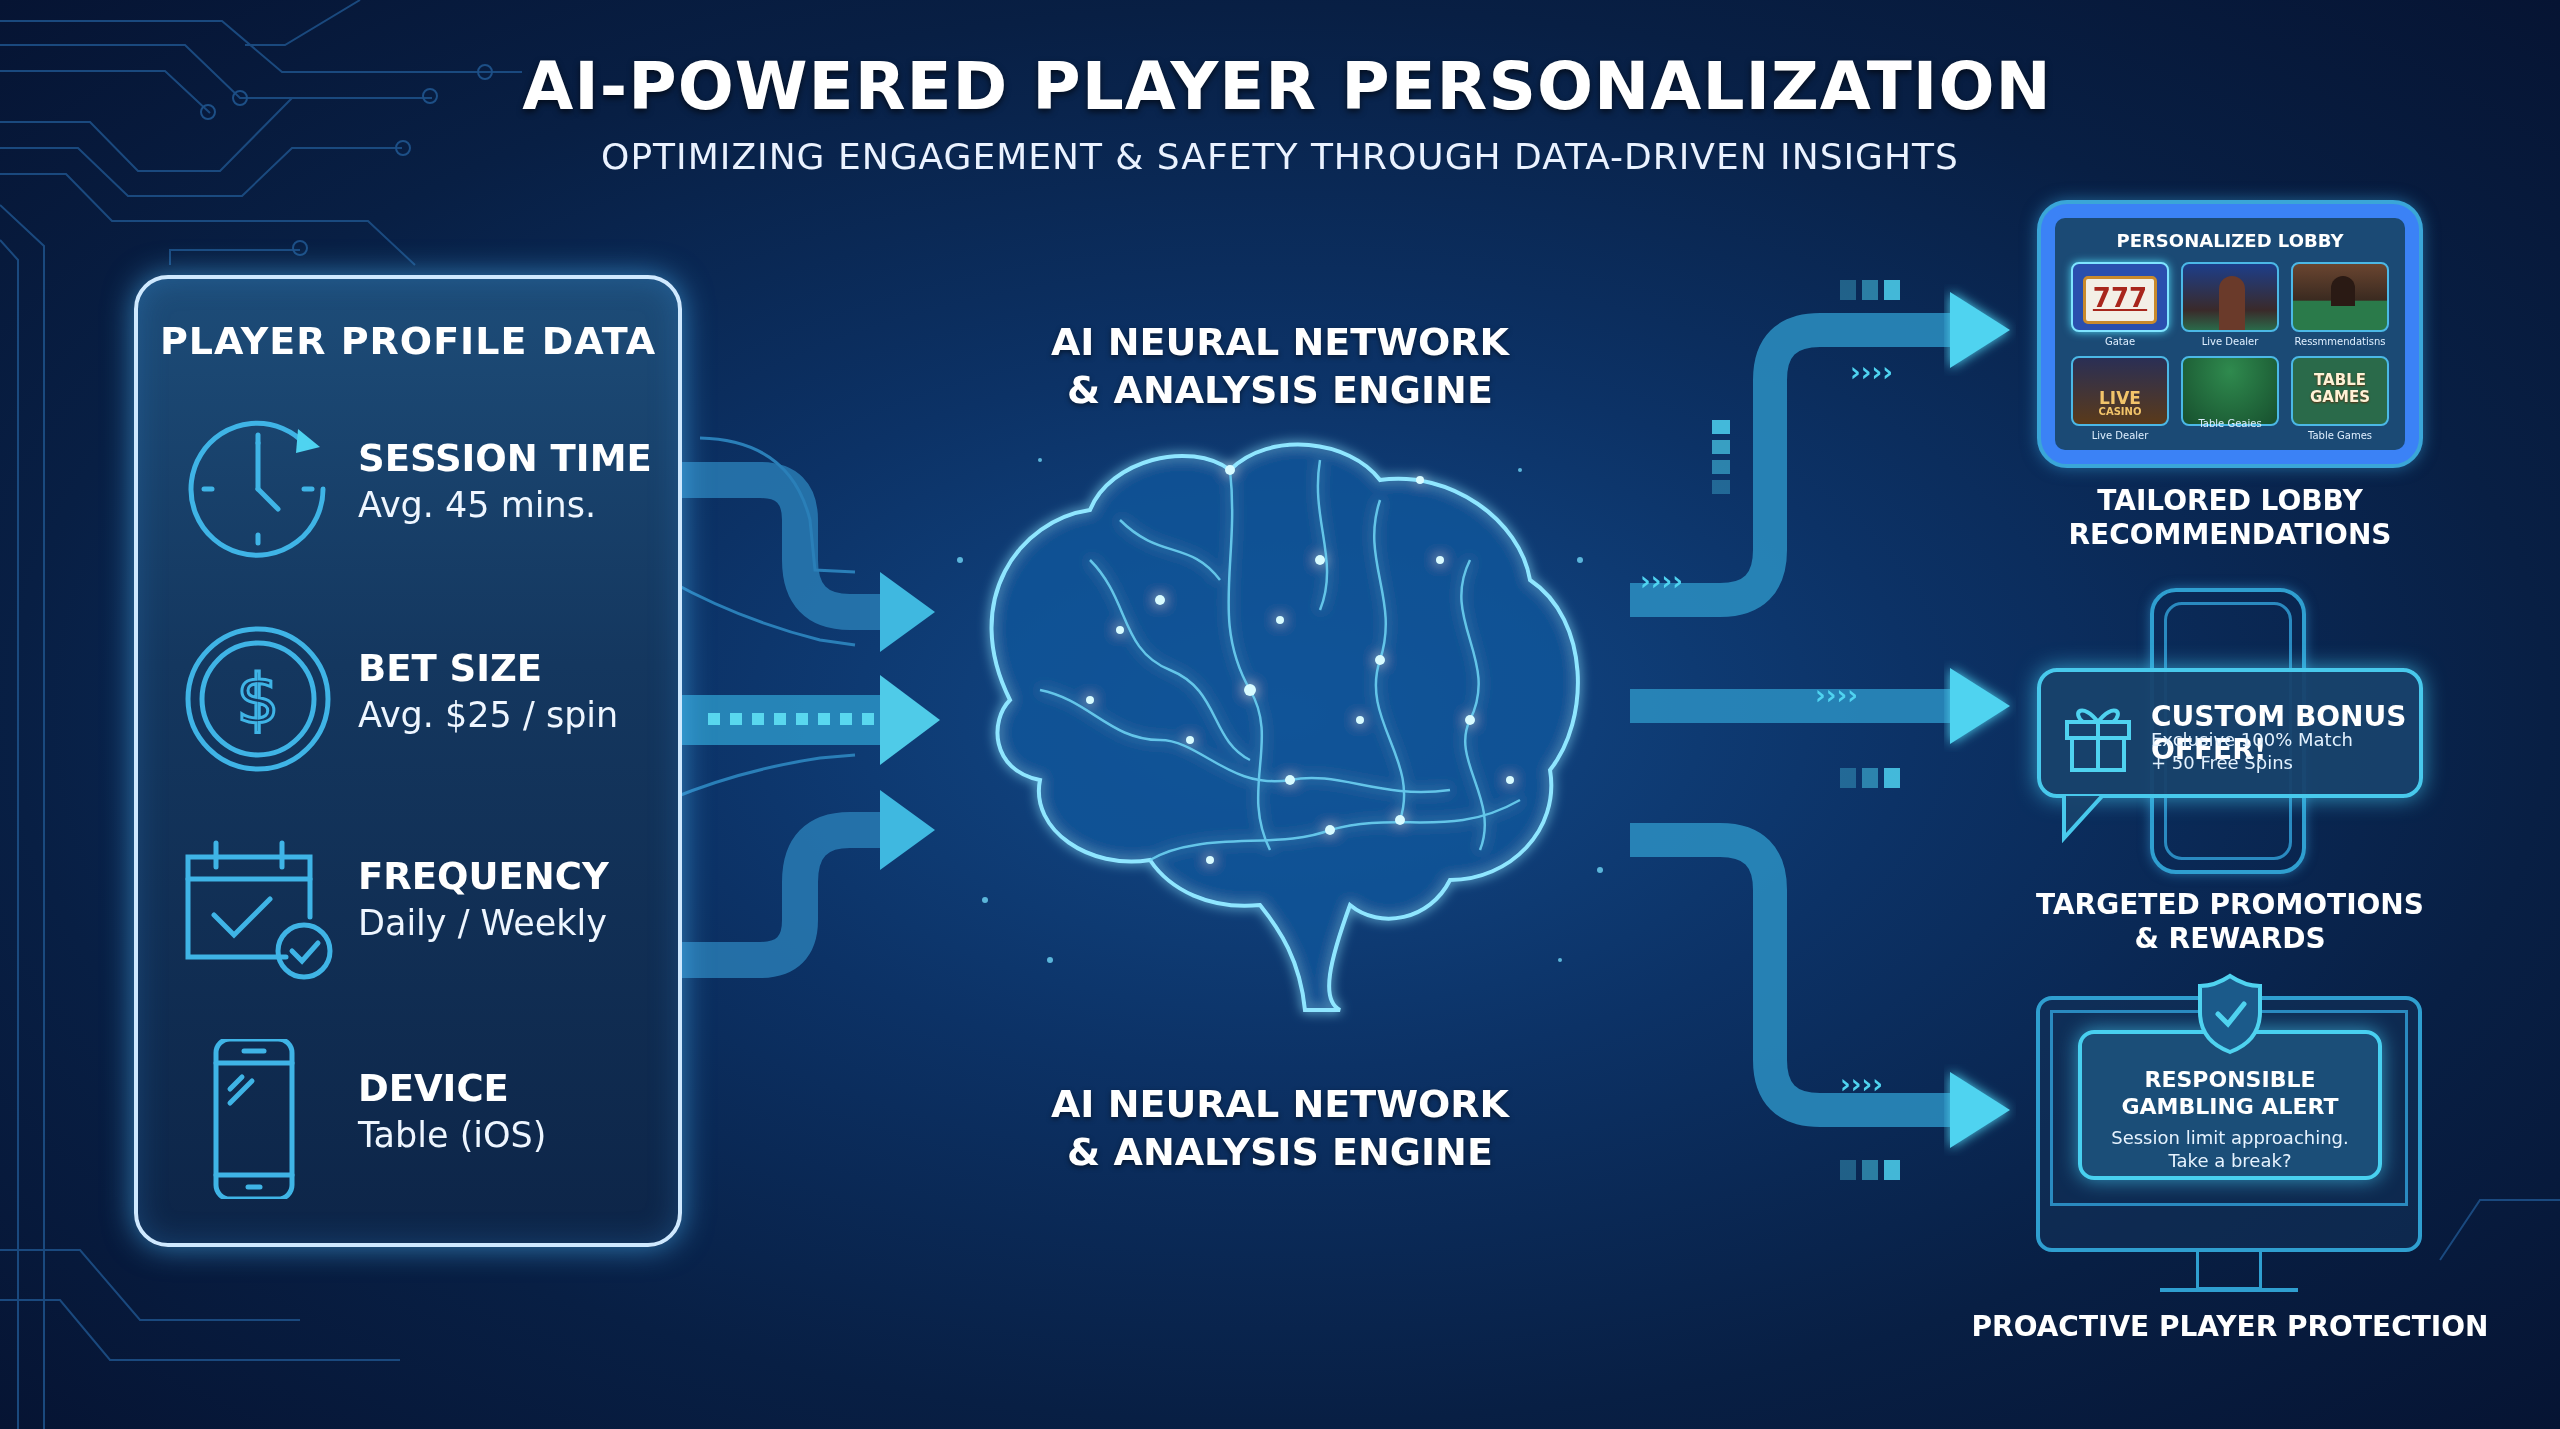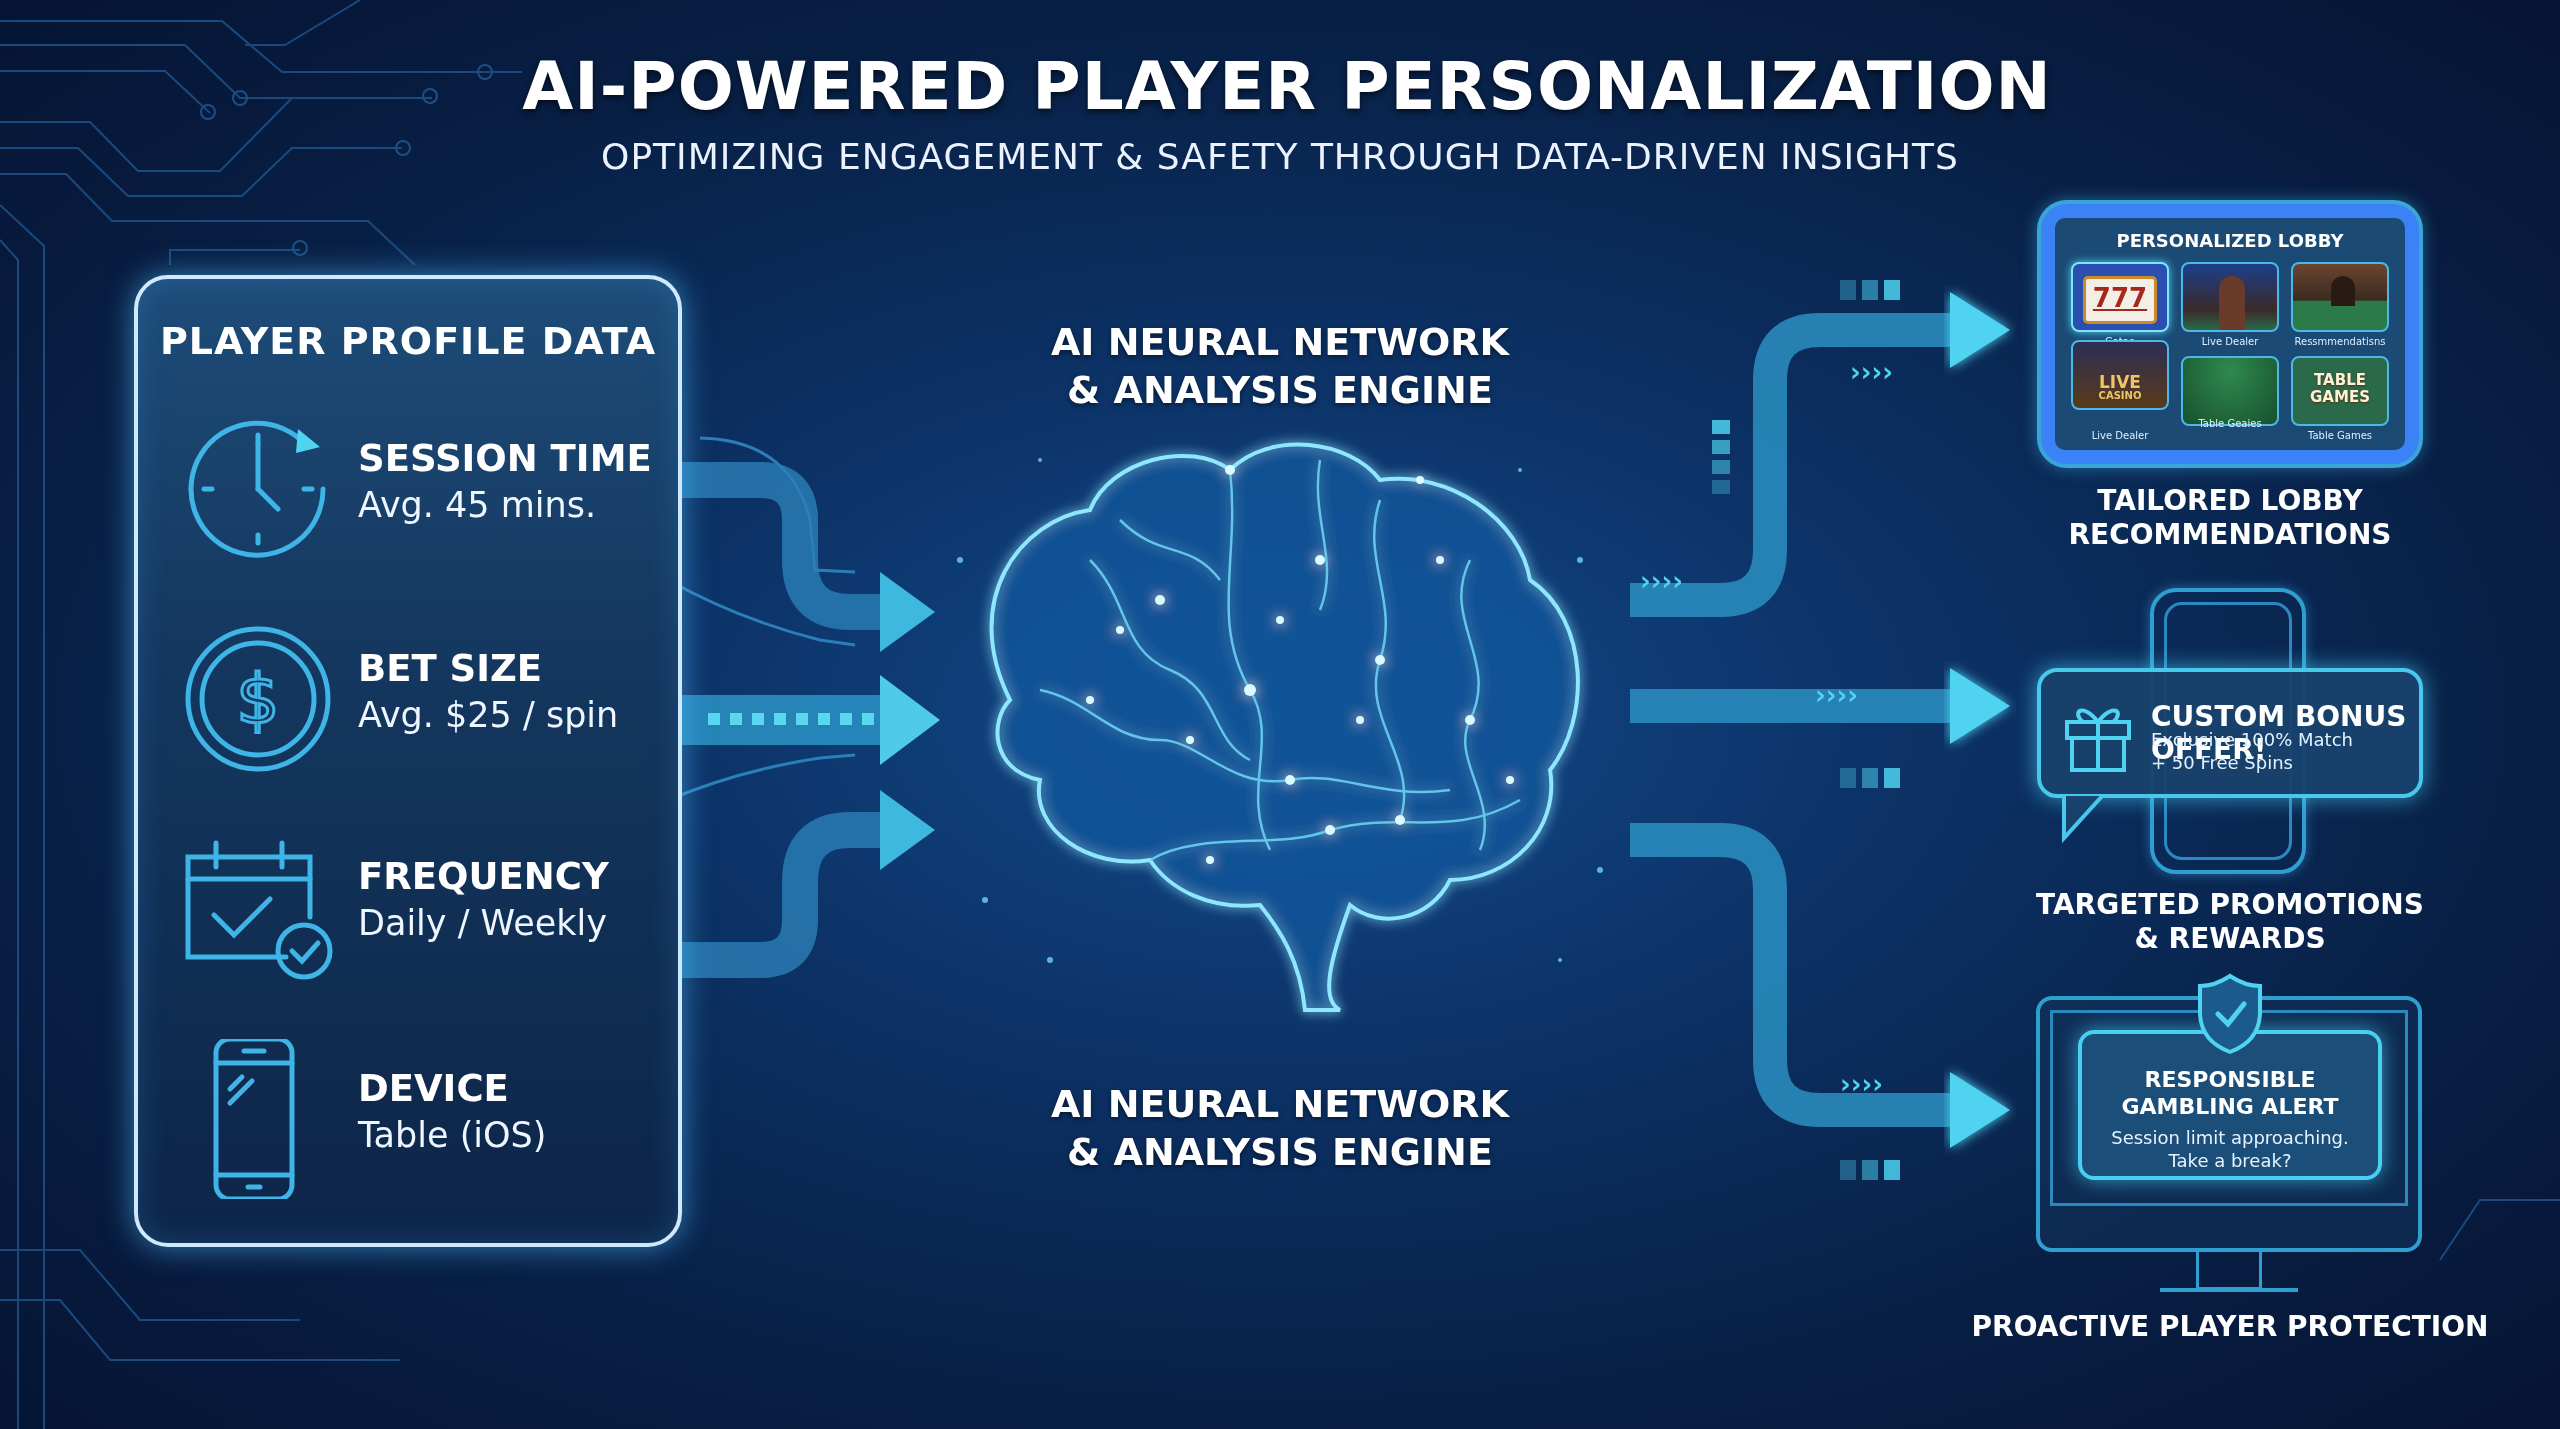--- a/index.html
+++ b/index.html
@@ -263,21 +263,21 @@
     </div>
     <div class="tile-lbl" style="left:10px;top:118px">Gatae</div>
     <div class="tile" style="left:126px;top:44px;background:linear-gradient(#1d3e8a,#3a2a2a 70%,#2a6a4a)">
       <div style="position:absolute;left:36px;top:12px;width:26px;height:58px;border-radius:13px 13px 0 0;background:#6a3a2a"></div>
     </div>
     <div class="tile-lbl" style="left:120px;top:118px">Live Dealer</div>
     <div class="tile" style="left:236px;top:44px;background:linear-gradient(#6a4530,#3a2a20 55%,#2a7a4a 56%)">
       <div style="position:absolute;left:38px;top:12px;width:24px;height:30px;border-radius:12px 12px 0 0;background:#2a1a14"></div>
     </div>
     <div class="tile-lbl" style="left:230px;top:118px">Ressmmendatisns</div>
-    <div class="tile" style="left:16px;top:122px;background:linear-gradient(#2a2f55,#5a3a1a)">
+    <div class="tile" style="left:16px;top:138px;background:linear-gradient(#2a2f55,#5a3a1a)">
       <div style="position:absolute;left:0;width:100%;top:30px;text-align:center;font-size:17px;font-weight:bold;color:#f2c46a">LIVE</div>
       <div style="position:absolute;left:0;width:100%;top:48px;text-align:center;font-size:10px;font-weight:bold;color:#f2c46a">CASINO</div>
     </div>
     <div class="tile-lbl" style="left:10px;top:212px">Live Dealer</div>
     <div class="tile" style="left:126px;top:138px;background:radial-gradient(ellipse at 50% 20%,#2f8a4e,#17502e)"></div>
     <div class="tile-lbl" style="left:120px;top:200px">Table Geaies</div>
     <div class="tile" style="left:236px;top:138px;background:#2a6a4a">
       <div style="position:absolute;left:0;width:100%;top:14px;text-align:center;font-size:15px;font-weight:bold;color:#fff2d6;line-height:17px;text-shadow:0 1px 2px #5a3010">
         <div>TABLE</div>
         <div>GAMES</div>

